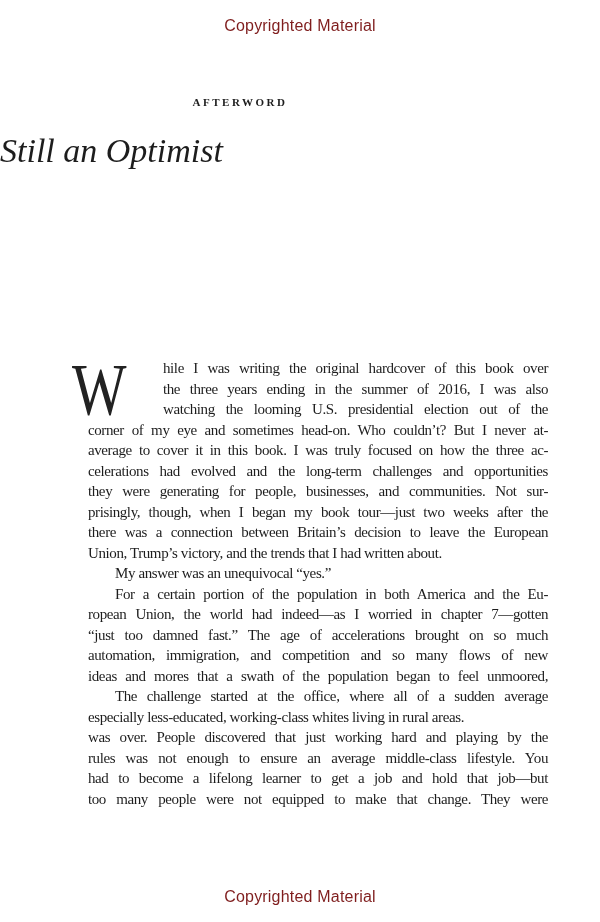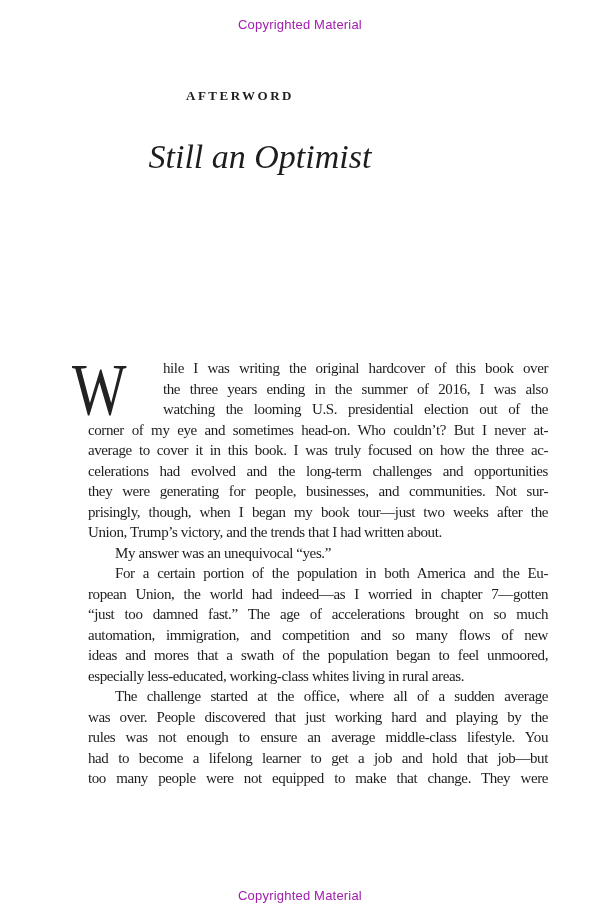--- a/index.html
+++ b/index.html
@@ -7,38 +7,37 @@
     position:relative;
     width:600px;height:922px;
     background:#ffffff;
     overflow:hidden;
     font-family:"Liberation Serif", "DejaVu Serif", serif;
   }
   .copyright{
     position:absolute;left:0;width:600px;
     text-align:center;
     font-family:"Liberation Sans", "DejaVu Sans", sans-serif;
-    font-size:13px;
-    color:#a21caf;
+    font-size:16px;
+    color:#7f1d1d;
     letter-spacing:0.2px;
   }
   .copyright.top{top:17px;}
   .copyright.bottom{top:888px;}
   .section-label{
-    position:absolute;left:0;top:88px;width:480px;
+    position:absolute;left:0;top:96px;width:480px;
     text-align:center;
     font-weight:bold;
-    font-size:13px;
+    font-size:11px;
     letter-spacing:2.5px;
     color:#1d1d1d;
   }
   .title{
-    position:absolute;left:0;top:138px;width:520px;
+    position:absolute;left:0;top:132px;width:520px;
     margin:0;
-    text-align:center;
     font-style:italic;
     font-weight:normal;
     font-size:34px;
     color:#1d1d1d;
   }
   .body{
     position:absolute;left:72px;top:358px;
     width:460px;
     color:#1d1d1d;
   }
@@ -83,29 +82,30 @@
     <span class="dropcap">W</span>
     <div class="lines">
         <div class="line dc j">hile I was writing the original hardcover of this book over</div>
         <div class="line dc j">the three years ending in the summer of 2016, I was also</div>
         <div class="line dc j">watching the looming U.S. presidential election out of the</div>
         <div class="line j">corner of my eye and sometimes head-on. Who couldn’t? But I never at-</div>
         <div class="line j">average to cover it in this book. I was truly focused on how the three ac-</div>
         <div class="line j">celerations had evolved and the long-term challenges and opportunities</div>
         <div class="line j">they were generating for people, businesses, and communities. Not sur-</div>
         <div class="line j">prisingly, though, when I began my book tour—just two weeks after the</div>
+        <div class="line j">there was a connection between Britain’s decision to leave the European</div>
         <div class="line end">Union, Trump’s victory, and the trends that I had written about.</div>
         <div class="line in end">My answer was an unequivocal “yes.”</div>
         <div class="line in j">For a certain portion of the population in both America and the Eu-</div>
         <div class="line j">ropean Union, the world had indeed—as I worried in chapter 7—gotten</div>
         <div class="line j">“just too damned fast.” The age of accelerations brought on so much</div>
         <div class="line j">automation, immigration, and competition and so many flows of new</div>
         <div class="line j">ideas and mores that a swath of the population began to feel unmoored,</div>
+        <div class="line in j">The challenge started at the office, where all of a sudden average</div>
         <div class="line end">especially less-educated, working-class whites living in rural areas.</div>
-        <div class="line in j">The challenge started at the office, where all of a sudden average</div>
         <div class="line j">was over. People discovered that just working hard and playing by the</div>
         <div class="line j">rules was not enough to ensure an average middle-class lifestyle. You</div>
         <div class="line j">had to become a lifelong learner to get a job and hold that job—but</div>
         <div class="line j">too many people were not equipped to make that change. They were</div>
       </div>
   </div>
 
   <div class="copyright bottom">Copyrighted Material</div>
 </div>
 

